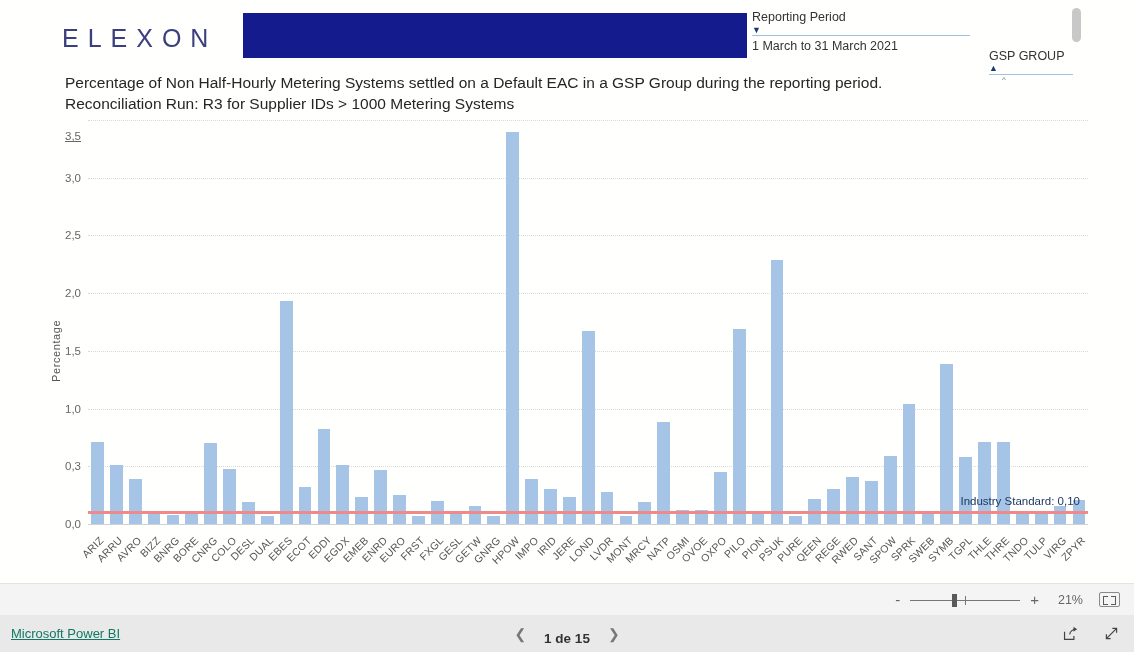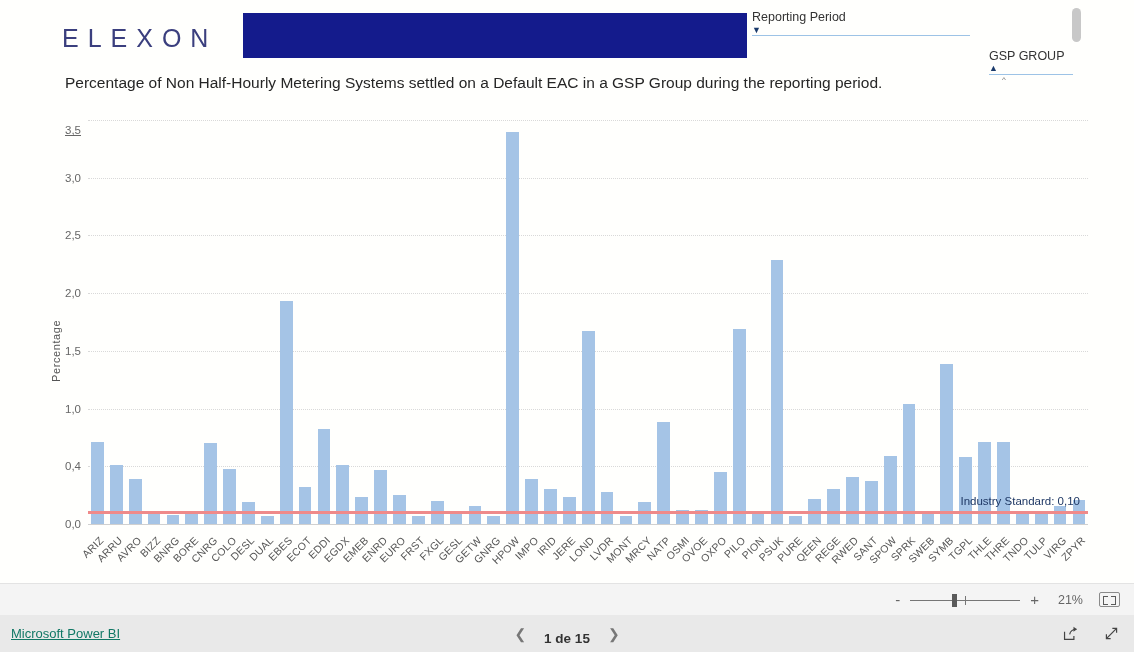--- a/index.html
+++ b/index.html
@@ -161,58 +161,60 @@
 
   <div id="canvas">
 
     <div id="logo">ELEXON</div>
     <div id="header-band"></div>
 
     <div id="rp-slicer">
       <div id="rp-label">Reporting Period</div>
       <div id="rp-caret">▼</div>
       <div id="rp-rule"></div>
+      <div id="rp-value">1 March to 31 March 2021</div>
     </div>
 
     <div id="gsp-slicer">
       <div id="gsp-label">GSP GROUP</div>
       <div id="gsp-caret-up">▲</div>
       <div id="gsp-rule"></div>
       <div id="gsp-caret2">^</div>
     </div>
 
     <div id="scrollbar-thumb"></div>
 
     <div id="title-block">
       <div class="title-line">Percentage of Non Half-Hourly Metering Systems settled on a Default EAC in a GSP Group during the reporting period.</div>
+      <div class="title-line">Reconciliation Run: R3 for Supplier IDs &gt; 1000 Metering Systems</div>
     </div>
 
     <div id="chart-area">
       <div id="yaxis-title">Percentage</div>
 
       <div id="plot">
         <div id="gridlines">
             <div class="gridline" style="top: 404px;"></div>
             <div class="gridline" style="top: 346.286px;"></div>
             <div class="gridline" style="top: 288.571px;"></div>
             <div class="gridline" style="top: 230.857px;"></div>
             <div class="gridline" style="top: 173.143px;"></div>
             <div class="gridline" style="top: 115.429px;"></div>
             <div class="gridline" style="top: 57.7143px;"></div>
             <div class="gridline" style="top: 0px;"></div>
           </div>
         <div id="yticks">
             <div class="ytick" style="top: 404px;">0,0</div>
-            <div class="ytick" style="top: 346.286px;">0,4</div>
+            <div class="ytick" style="top: 346.286px;">0,3</div>
             <div class="ytick" style="top: 288.571px;">1,0</div>
             <div class="ytick" style="top: 230.857px;">1,5</div>
             <div class="ytick" style="top: 173.143px;">2,0</div>
             <div class="ytick" style="top: 115.429px;">2,5</div>
             <div class="ytick" style="top: 57.7143px;">3,0</div>
-            <div class="ytick" style="top: 10px; text-decoration: underline;">3,5</div>
+            <div class="ytick" style="top: 16px; text-decoration: underline;">3,5</div>
           </div>
         <div id="axisline"></div>
         <div id="bars">
             <div class="bar-slot">
               <div class="bar" title="ARIZ: 0.71" style="height: 81.9543px; background: rgb(165, 196, 230);"></div>
             </div>
             <div class="bar-slot">
               <div class="bar" title="ARRU: 0.51" style="height: 58.8686px; background: rgb(165, 196, 230);"></div>
             </div>
             <div class="bar-slot">

